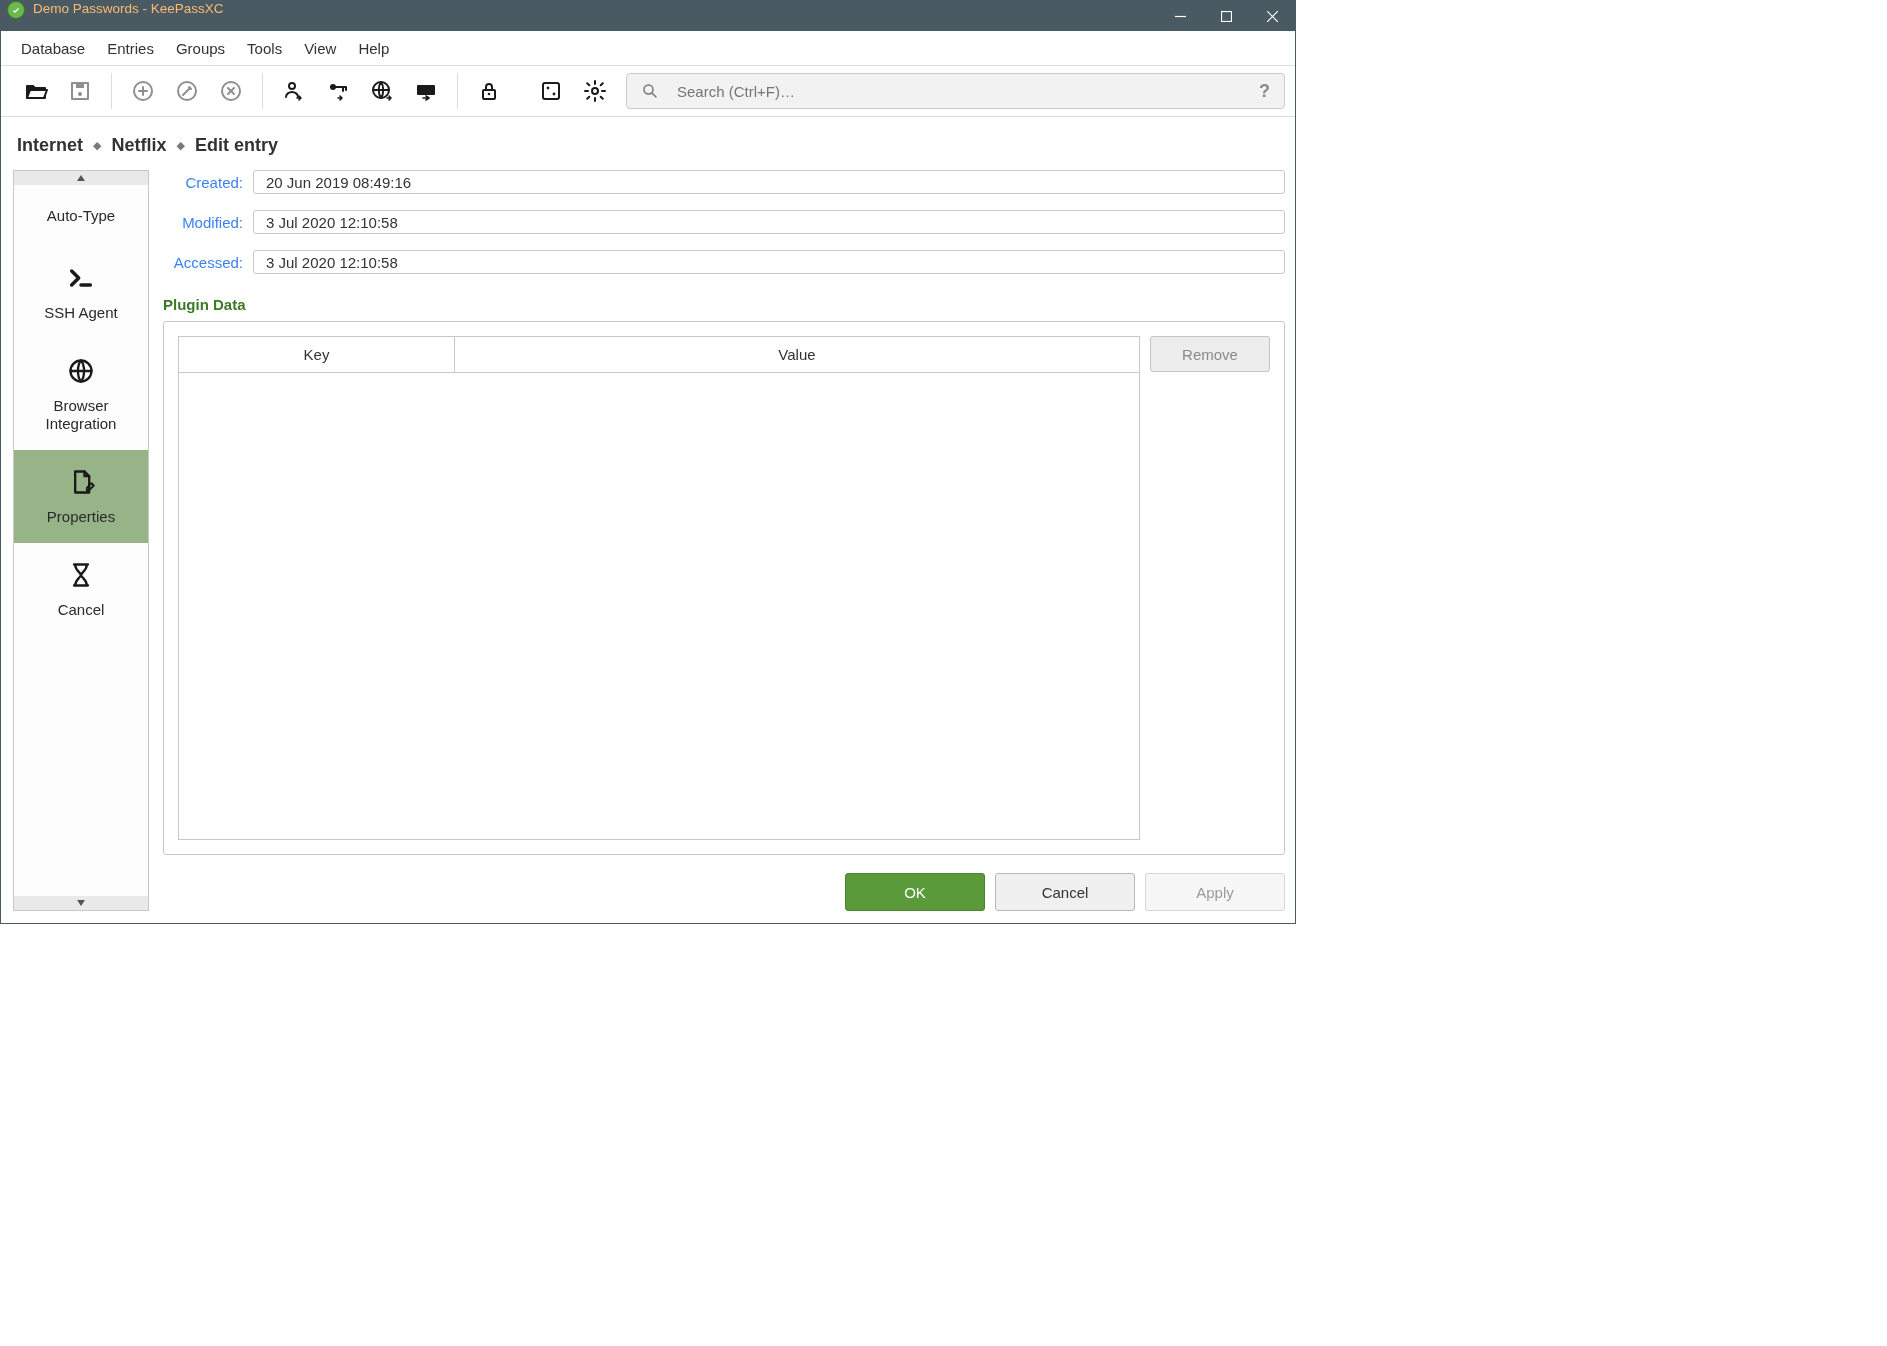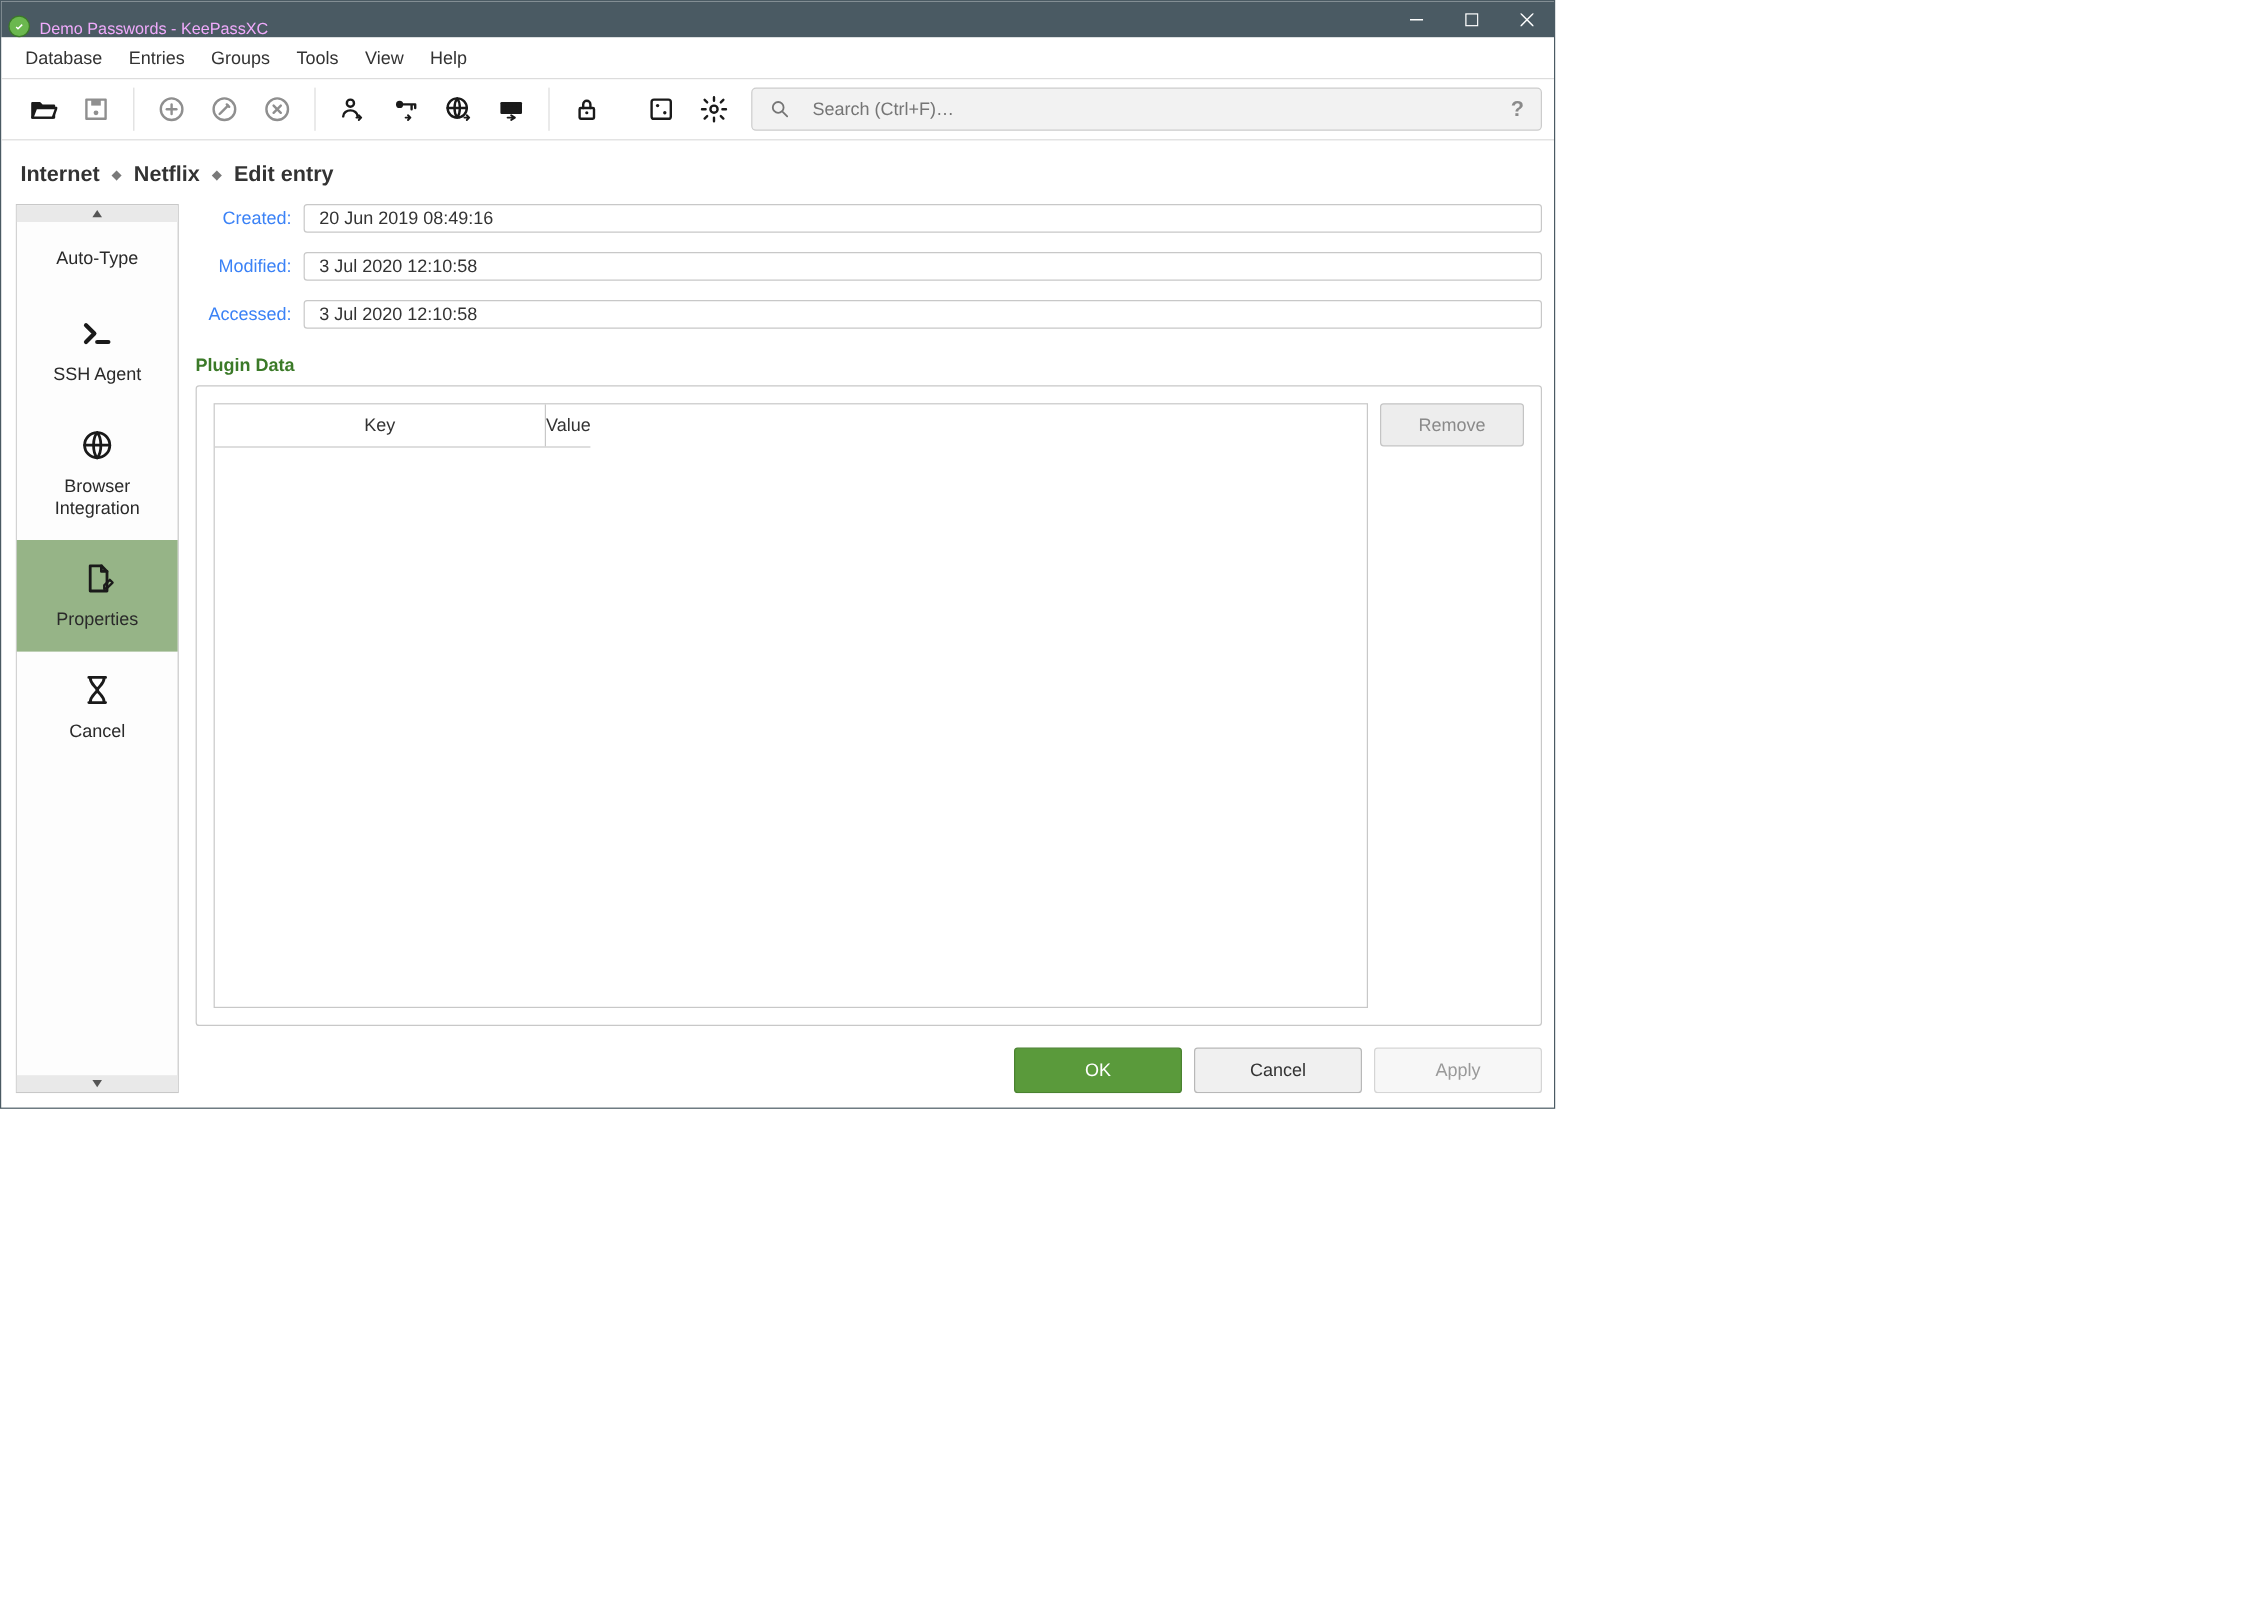--- a/index.html
+++ b/index.html
@@ -11,24 +11,24 @@
     width: 1296px;
     height: 924px;
     border: 1px solid #4a5a63;
     display: flex;
     flex-direction: column;
     overflow:hidden;
   }
   
   .titlebar {
     background: #4a5a63;
-    color: #f0abfc;
+    color: #fdba74;
     height: 30px;
     display:flex;
-    align-items:flex-end;
+    align-items:flex-start;
     padding: 0 0 0 6px;
     flex-shrink:0;
   }
   .titlebar .app-icon {
     width:18px; height:18px; border-radius:50%; background:#6bb84f;
     border:1px solid #3b7a28; display:flex;align-items:center;justify-content:center;
     margin-right:8px;
   }
   .titlebar .app-icon svg { width:12px;height:12px;fill:#fff; }
   .titlebar .title { flex:1; font-size:13.5px; }
@@ -108,21 +108,21 @@
     flex:1; padding:6px 12px;border:1px solid #c8c8c8;border-radius:3px;font-size:15px;color:#333;
     background:#fff; height:24px;display:flex;align-items:center;
   }
   .section-title { color:#3b7a28;font-weight:600;font-size:15px;margin:6px 0 8px 0; }
   .plugin-box {
     flex:1;border:1px solid #c8c8c8;border-radius:3px;padding:14px;
     display:flex;gap:10px;align-items:flex-start;
   }
   .plugin-table {
     flex:1;border:1px solid #c8c8c8;height:100%;
-    display:flex;flex-direction:row;
+    display:flex;flex-direction:column;
   }
   .plugin-table .thead { display:flex;border-bottom:1px solid #c8c8c8;height:36px; }
   .plugin-table .th {
     display:flex;align-items:center;justify-content:center;font-size:15px;color:#333;
   }
   .plugin-table .th:first-child { width:276px;border-right:1px solid #c8c8c8; }
   .plugin-table .th:last-child { flex:1; }
   .plugin-table .tbody { flex:1; }
   .remove-btn {
     width:120px;height:36px;border:1px solid #c4c4c4;background:#ededed;color:#8a8a8a;

